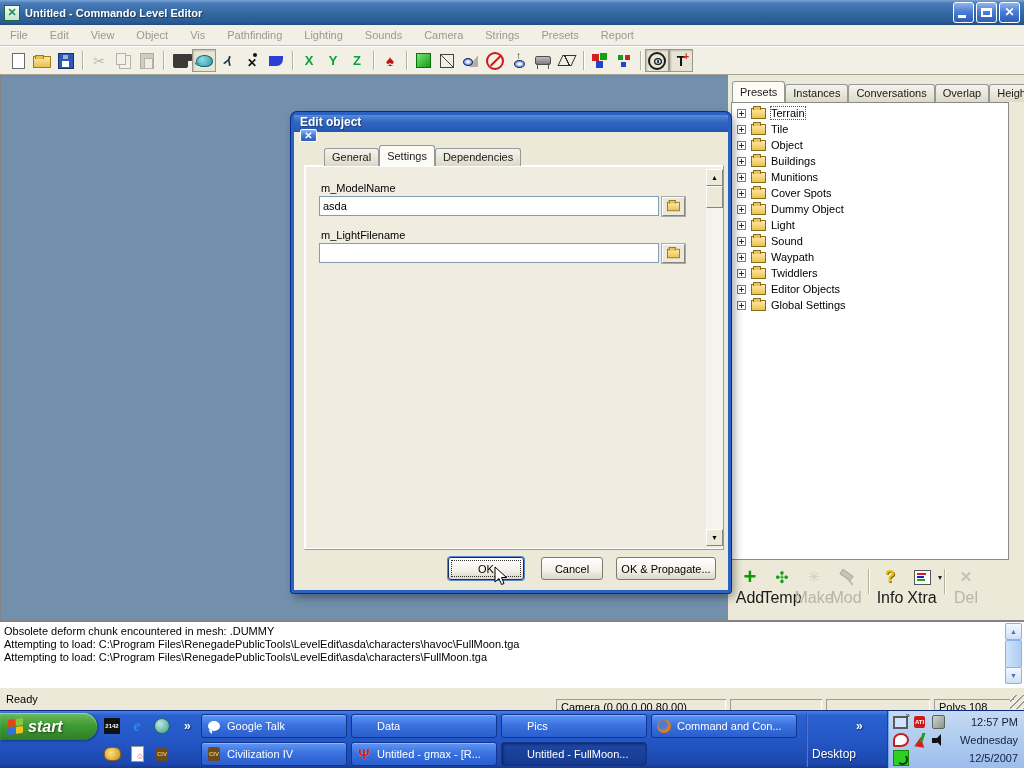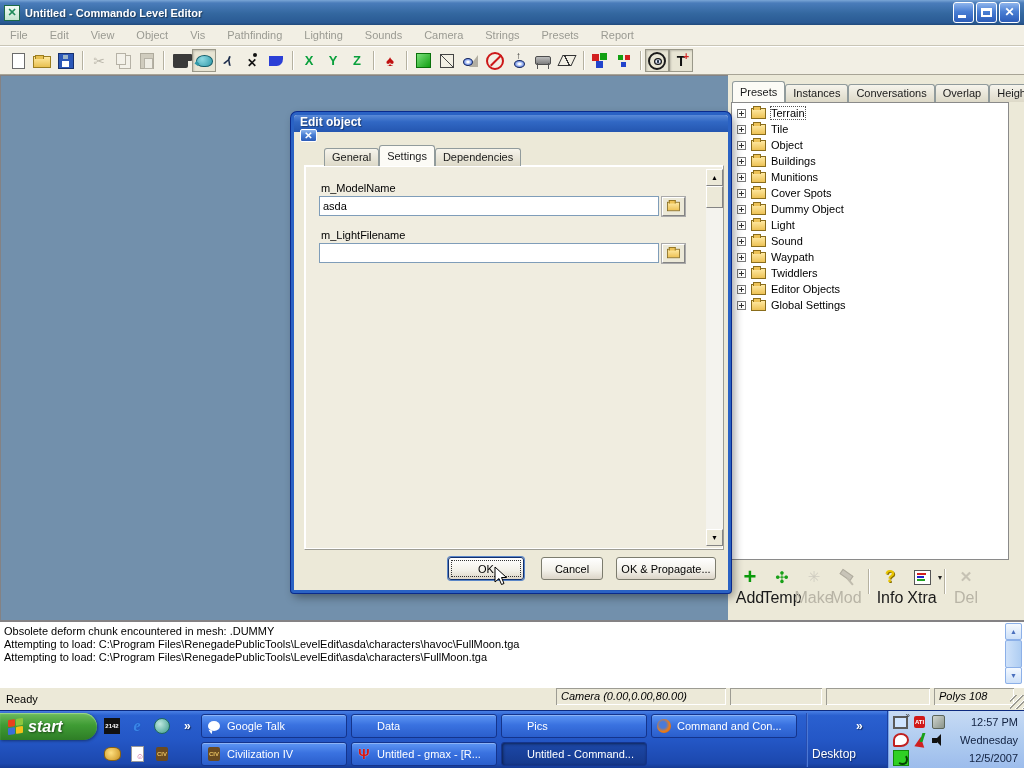--- a/index.html
+++ b/index.html
@@ -138,21 +138,21 @@
   
   .logpanel{position:absolute;left:0;top:620px;width:1024px;height:67px;background:#fff;border-top:2px solid #848284;padding:3px 4px;}
   .log-line{line-height:13px;color:#000;white-space:nowrap;}
   .log-scroll{position:absolute;right:1px;top:3px;width:17px;height:61px;background:#ecf2fb;}
   .xsb-btn{position:absolute;left:0;width:17px;height:17px;border:1px solid #8cb0e8;border-radius:2px;
     background:linear-gradient(180deg,#f4f9ff,#cde0f8);color:#4a6fbd;font-size:7px;display:flex;align-items:center;justify-content:center;}
   .xsb-thumb{position:absolute;left:0;top:17px;width:17px;height:28px;border:1px solid #8cb0e8;border-radius:2px;background:linear-gradient(90deg,#cfe2fa,#aecdf2);}
 
   .statusbar{position:absolute;left:0;top:687px;width:1024px;height:23px;background:#ece9d8;border-top:1px solid #fff;display:flex;align-items:center;}
   .st-ready{padding-left:6px;color:#000;flex:0 0 auto;}
-  .st-cell{position:absolute;top:0;height:17px;box-shadow:inset 1px 1px 0 #9d9c93, inset -1px -1px 0 #fff;padding:2px 5px;color:#000;font-style:italic;}
+  .st-cell{position:absolute;top:11px;height:17px;box-shadow:inset 1px 1px 0 #9d9c93, inset -1px -1px 0 #fff;padding:2px 5px;color:#000;}
   .st-grip{position:absolute;right:0;top:7px;width:14px;height:14px;
     background:repeating-linear-gradient(135deg,transparent 0 3px,#fff 3px 4px,#9d9c93 4px 5px);}
 
   
   .taskbar{position:absolute;left:0;top:710px;width:1024px;height:58px;
     background:linear-gradient(180deg,#4a80e4 0%,#2a60d0 8%,#2457c6 50%,#1c48ae 92%,#153a94 100%);border-top:1px solid #0c2a80;}
   .start-btn{position:absolute;left:0;top:2px;height:27px;width:97px;border-radius:0 14px 14px 0;
     background:linear-gradient(180deg,#6fbb5e 0%,#3f9c34 45%,#2e7d26 100%);
     box-shadow:1px 1px 3px rgba(0,0,0,.4), inset 0 1px 1px #9cd98c;display:flex;align-items:center;gap:5px;padding-left:8px;}
   .flag-grid{display:grid;grid-template-columns:7px 7px;grid-template-rows:7px 7px;gap:1px;transform:skewY(-8deg);}
@@ -588,21 +588,21 @@
         <span class="tsk-label">Civilization IV</span>
       </div>
 
       <div class="tsk-btn">
         <span class="tsk-ic" data-icon="gmax"></span>
         <span class="tsk-label">Untitled - gmax - [R...</span>
       </div>
 
       <div class="tsk-btn" data-active="true">
         <span class="tsk-ic" data-icon="leveledit"></span>
-        <span class="tsk-label">Untitled - Command...</span>
+        <span class="tsk-label">Untitled - FullMoon...</span>
       </div>
     </div>
 
   <div class="desk-divider"></div>
   <span class="chevron desk-chevron">»</span>
   <span class="desk-label">Desktop</span>
 
   <div class="tray">
     <div class="tray-row">
       <span class="tray-icons">

